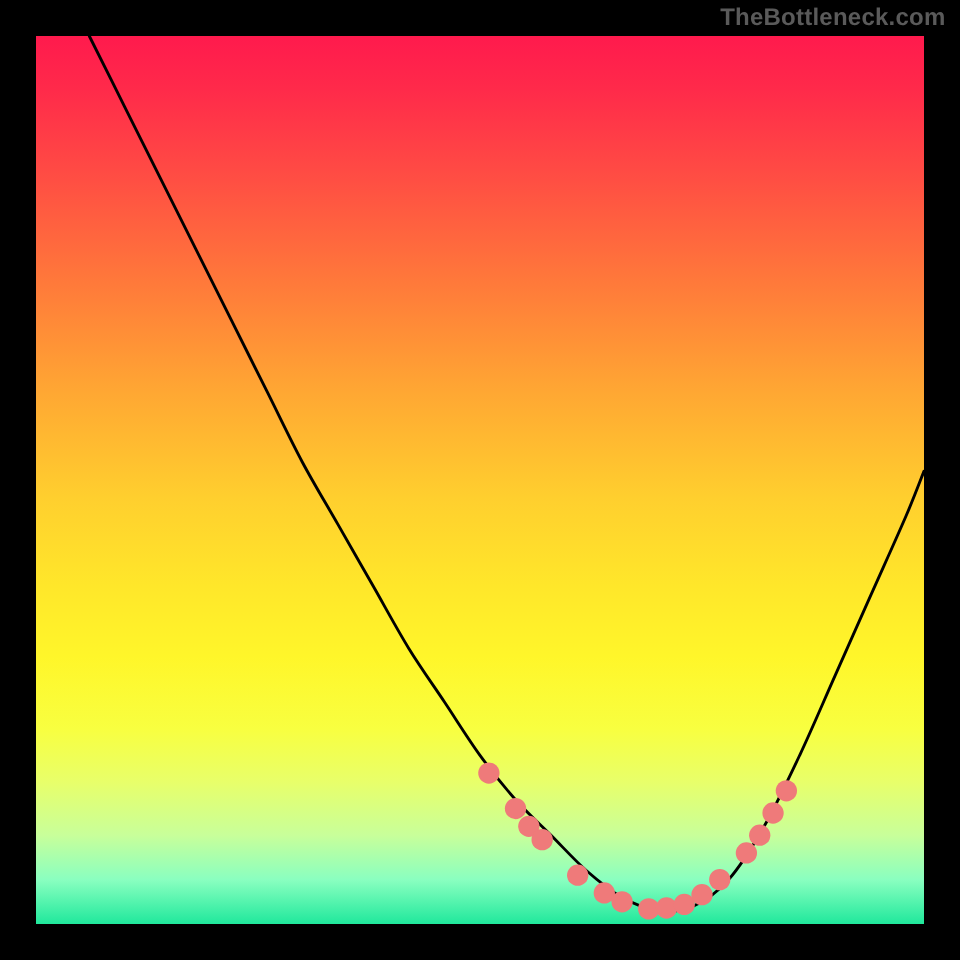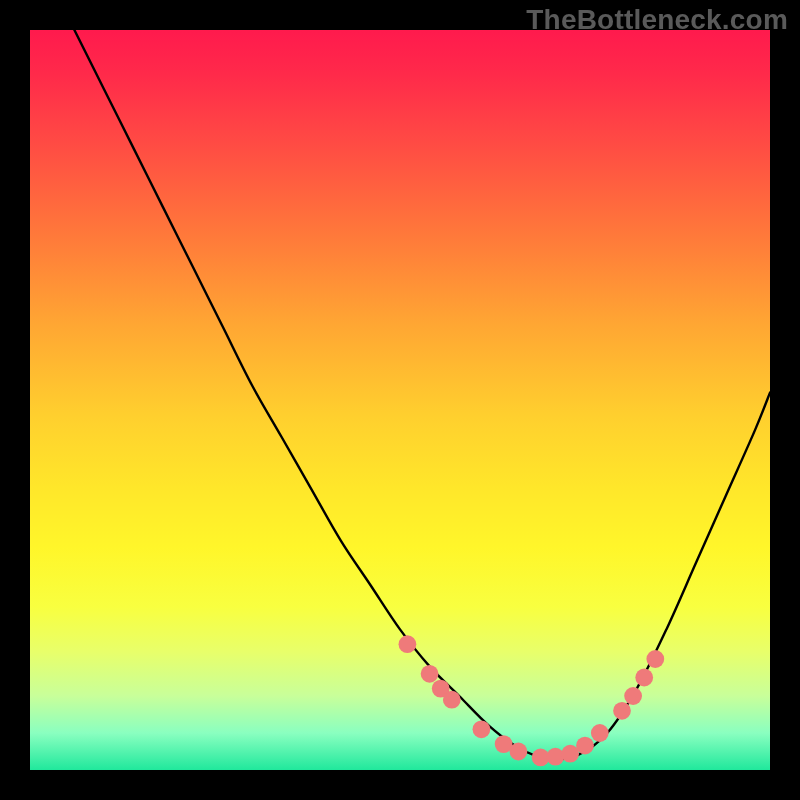--- a/index.html
+++ b/index.html
@@ -37,21 +37,21 @@
       #e8ff6a 84%,
       #c8ff9a 90%,
       #8affc0 95%,
       #20e89c 100%);
   }
   .watermark {
     position: absolute;
     top: 4px;
     right: 12px;
     font-family: Arial, Helvetica, sans-serif;
-    font-size: 28px;
+    font-size: 20px;
     font-weight: 600;
     color: #5a5a5a;
     letter-spacing: 0.2px;
     user-select: none;
   }
   svg.curve {
     position: absolute;
     left: 30px;
     top: 30px;
     width: 740px;

